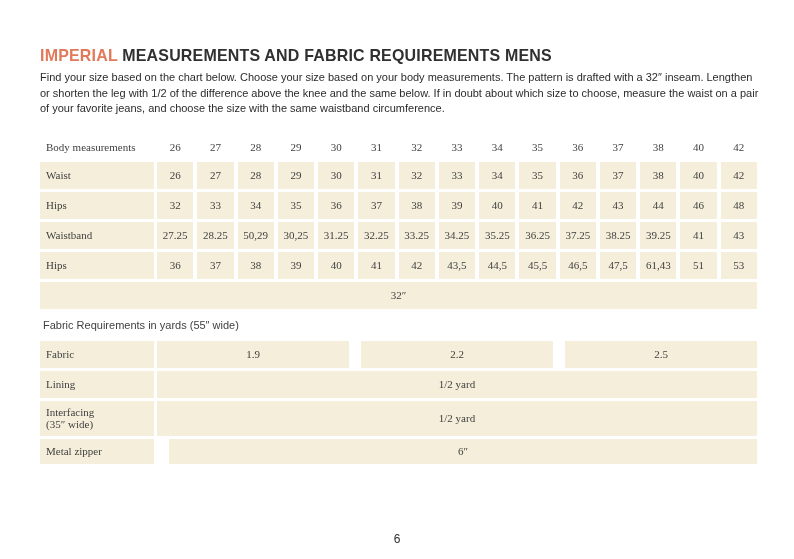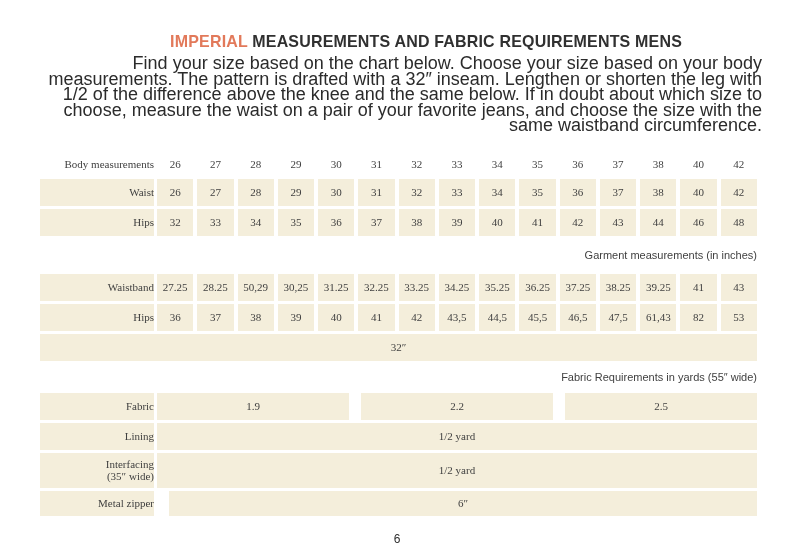--- a/index.html
+++ b/index.html
@@ -3,31 +3,31 @@
 <meta charset="utf-8">
 <style>
   * { margin:0; padding:0; box-sizing:border-box; }
   html,body { background:#ffffff; }
   body {
     width:794px; height:559px;
     font-family:"Liberation Sans","DejaVu Sans",sans-serif;
     color:#2e2e2e; overflow:hidden;
   }
   .page { position:relative; width:794px; height:559px; }
-  .content { padding:30px 37px 0 40px; width:760px;text-align:right; }
+  .content { padding:44px 37px 0 40px; width:760px; }
 
   h1.title {
     font-size:17px; font-weight:700; letter-spacing:.2px;
     color:#303030; line-height:24px; white-space:nowrap;
     transform:scaleX(.94); transform-origin:left center;
   }
   h1.title .accent { color:#e2795a; }
 
   p.intro {
-    margin-top:2px; font-size:18px; line-height:15.5px; color:#2b2b2b;
+    margin-top:2px; font-size:11px; line-height:15.5px; color:#2b2b2b;
     width:722px;
   }
 
   .table { margin-top:20px; width:717px; }
 
   .row { display:flex; height:27px; margin-bottom:3px;font-family:Liberation Serif, serif; }
   .row .label {
     width:114px; margin-right:3px; background:#f4eedb;
     font-size:11px; color:#3f3f3f;
     display:flex; flex-direction:column; justify-content:center;
@@ -131,21 +131,20 @@
             <span class="cell">40</span>
             <span class="cell">41</span>
             <span class="cell">42</span>
             <span class="cell">43</span>
             <span class="cell">44</span>
             <span class="cell">46</span>
             <span class="cell">48</span>
           </div>
       </div>
 
-      <div class="section-label">Garment measurements (in inches)</div>
 
       <div class="row">
         <div class="label">Waistband</div>
         <div class="cells">
             <span class="cell">27.25</span>
             <span class="cell">28.25</span>
             <span class="cell">50,29</span>
             <span class="cell">30,25</span>
             <span class="cell">31.25</span>
             <span class="cell">32.25</span>
@@ -170,21 +169,21 @@
             <span class="cell">39</span>
             <span class="cell">40</span>
             <span class="cell">41</span>
             <span class="cell">42</span>
             <span class="cell">43,5</span>
             <span class="cell">44,5</span>
             <span class="cell">45,5</span>
             <span class="cell">46,5</span>
             <span class="cell">47,5</span>
             <span class="cell">61,43</span>
-            <span class="cell">82</span>
+            <span class="cell">51</span>
             <span class="cell">53</span>
           </div>
       </div>
 
       <div class="row">
         <div class="cells">
           <div class="span-cell">32″</div>
         </div>
       </div>
 

